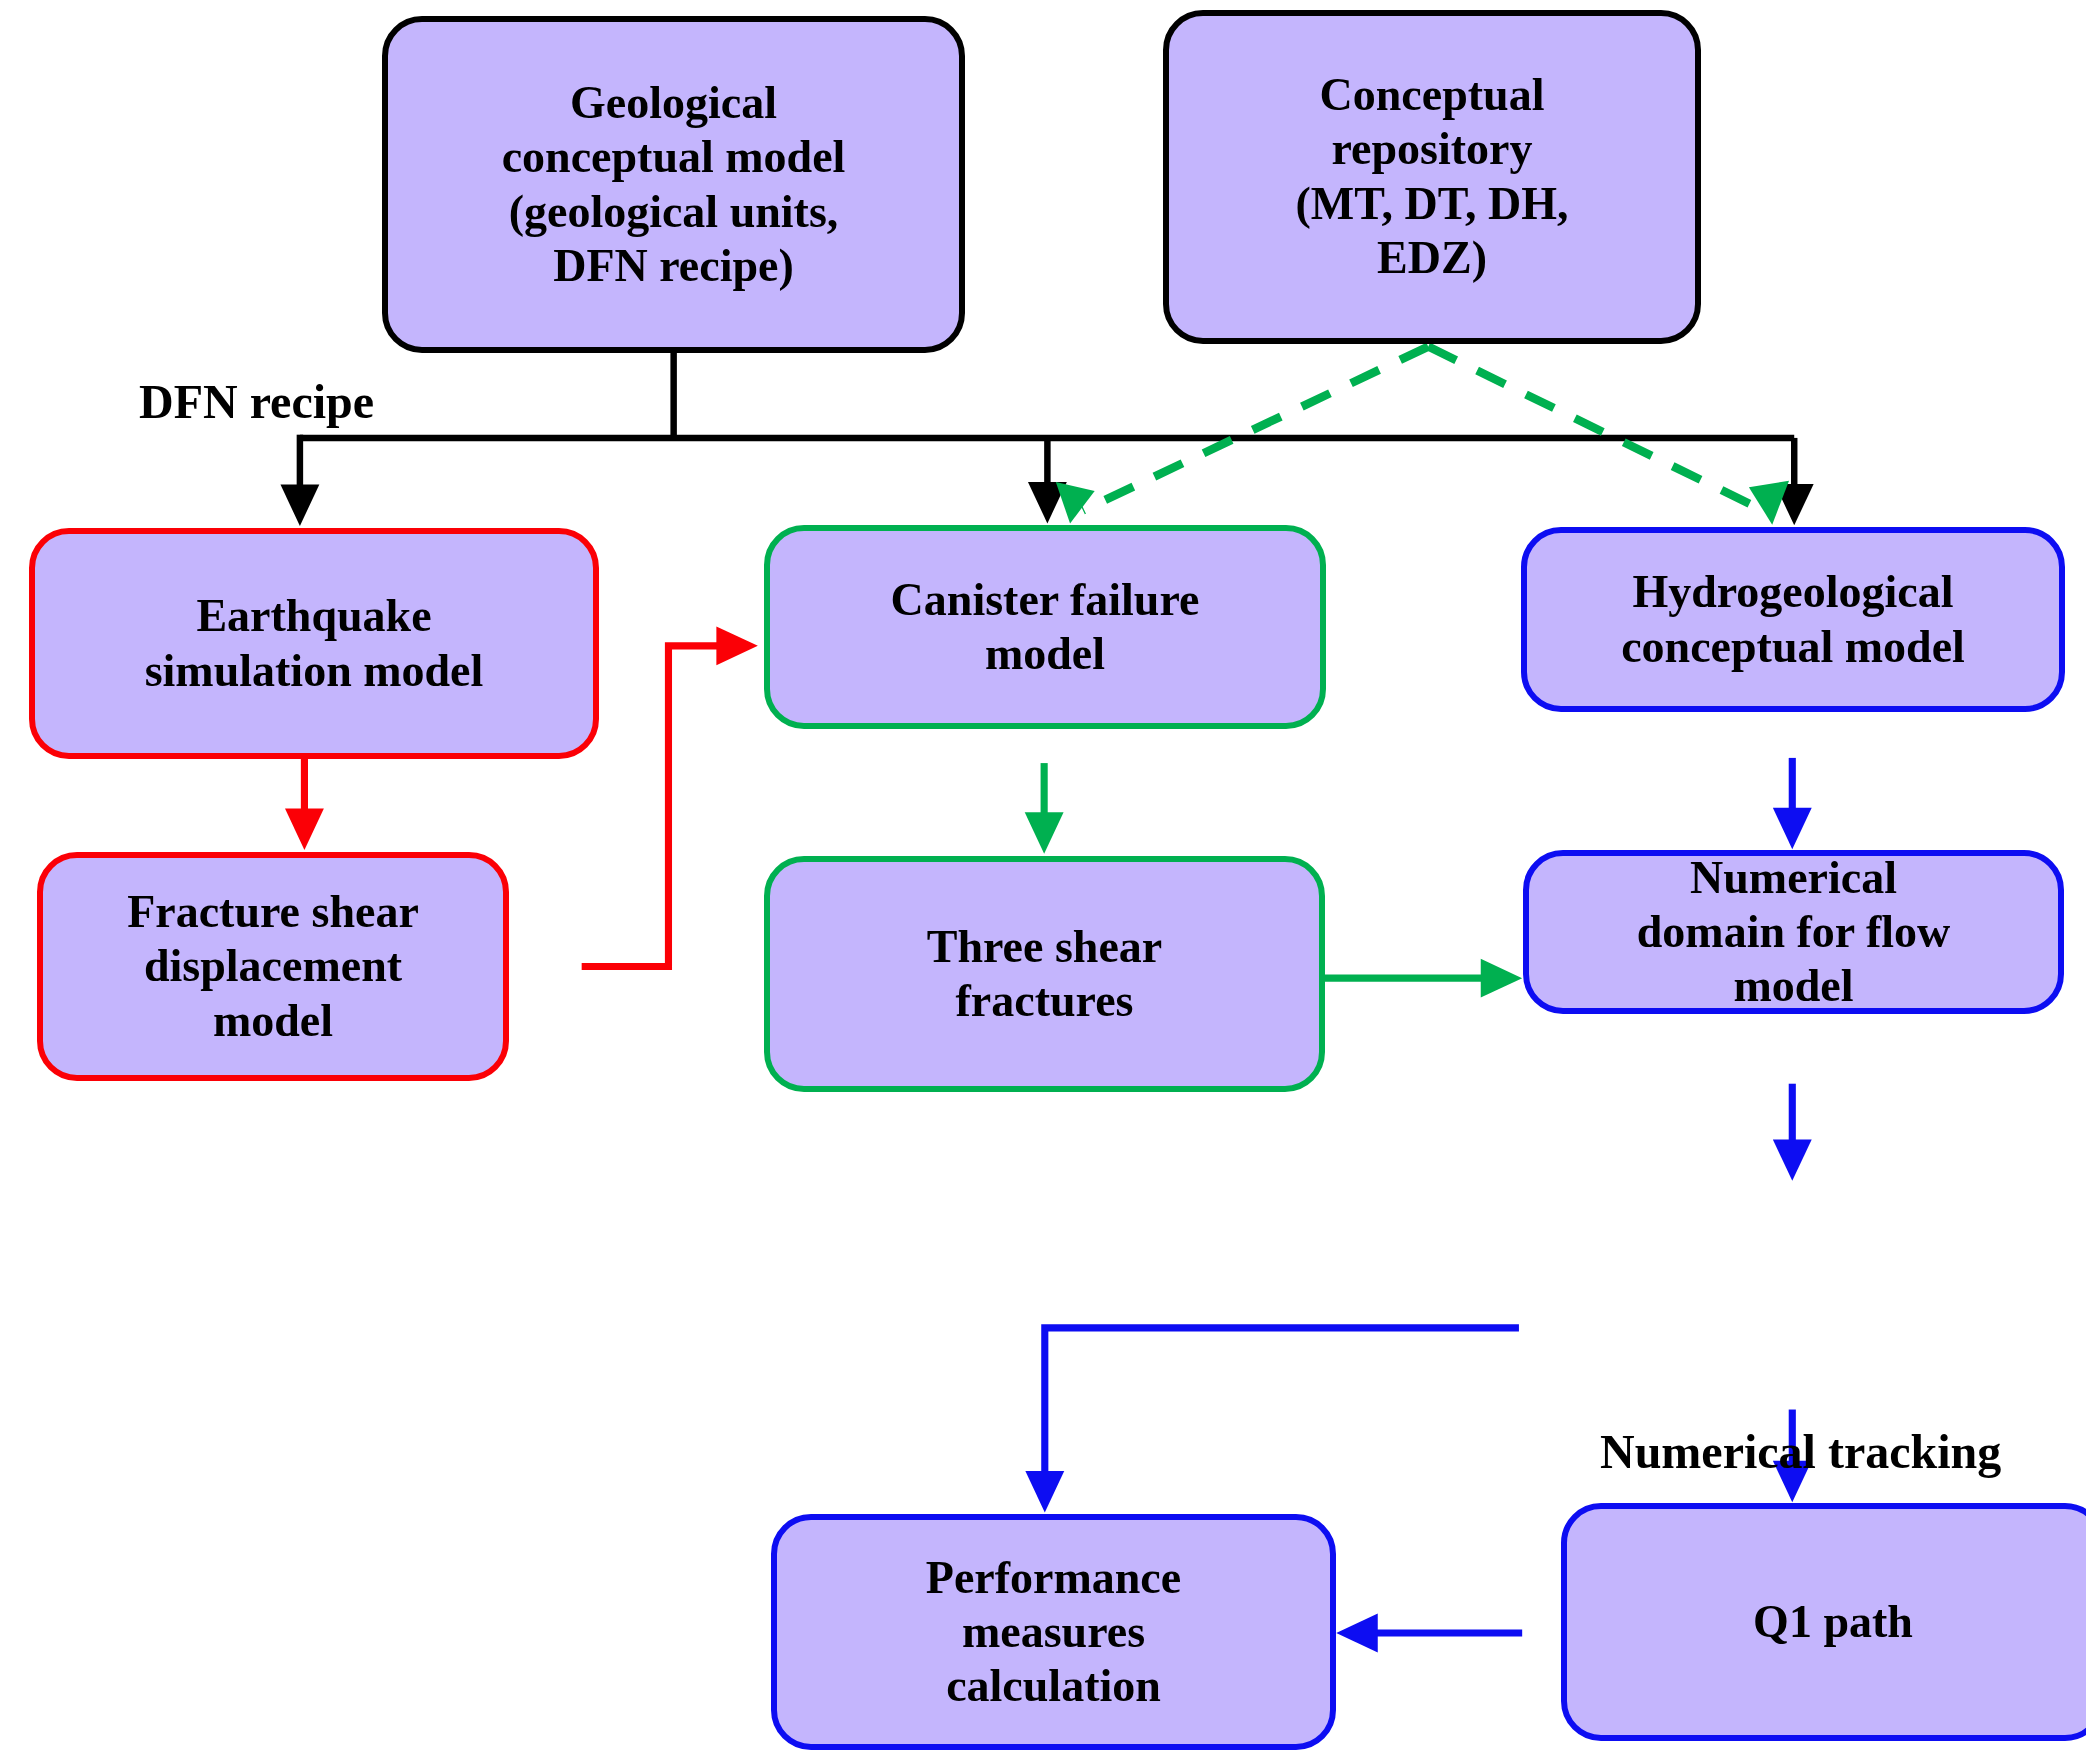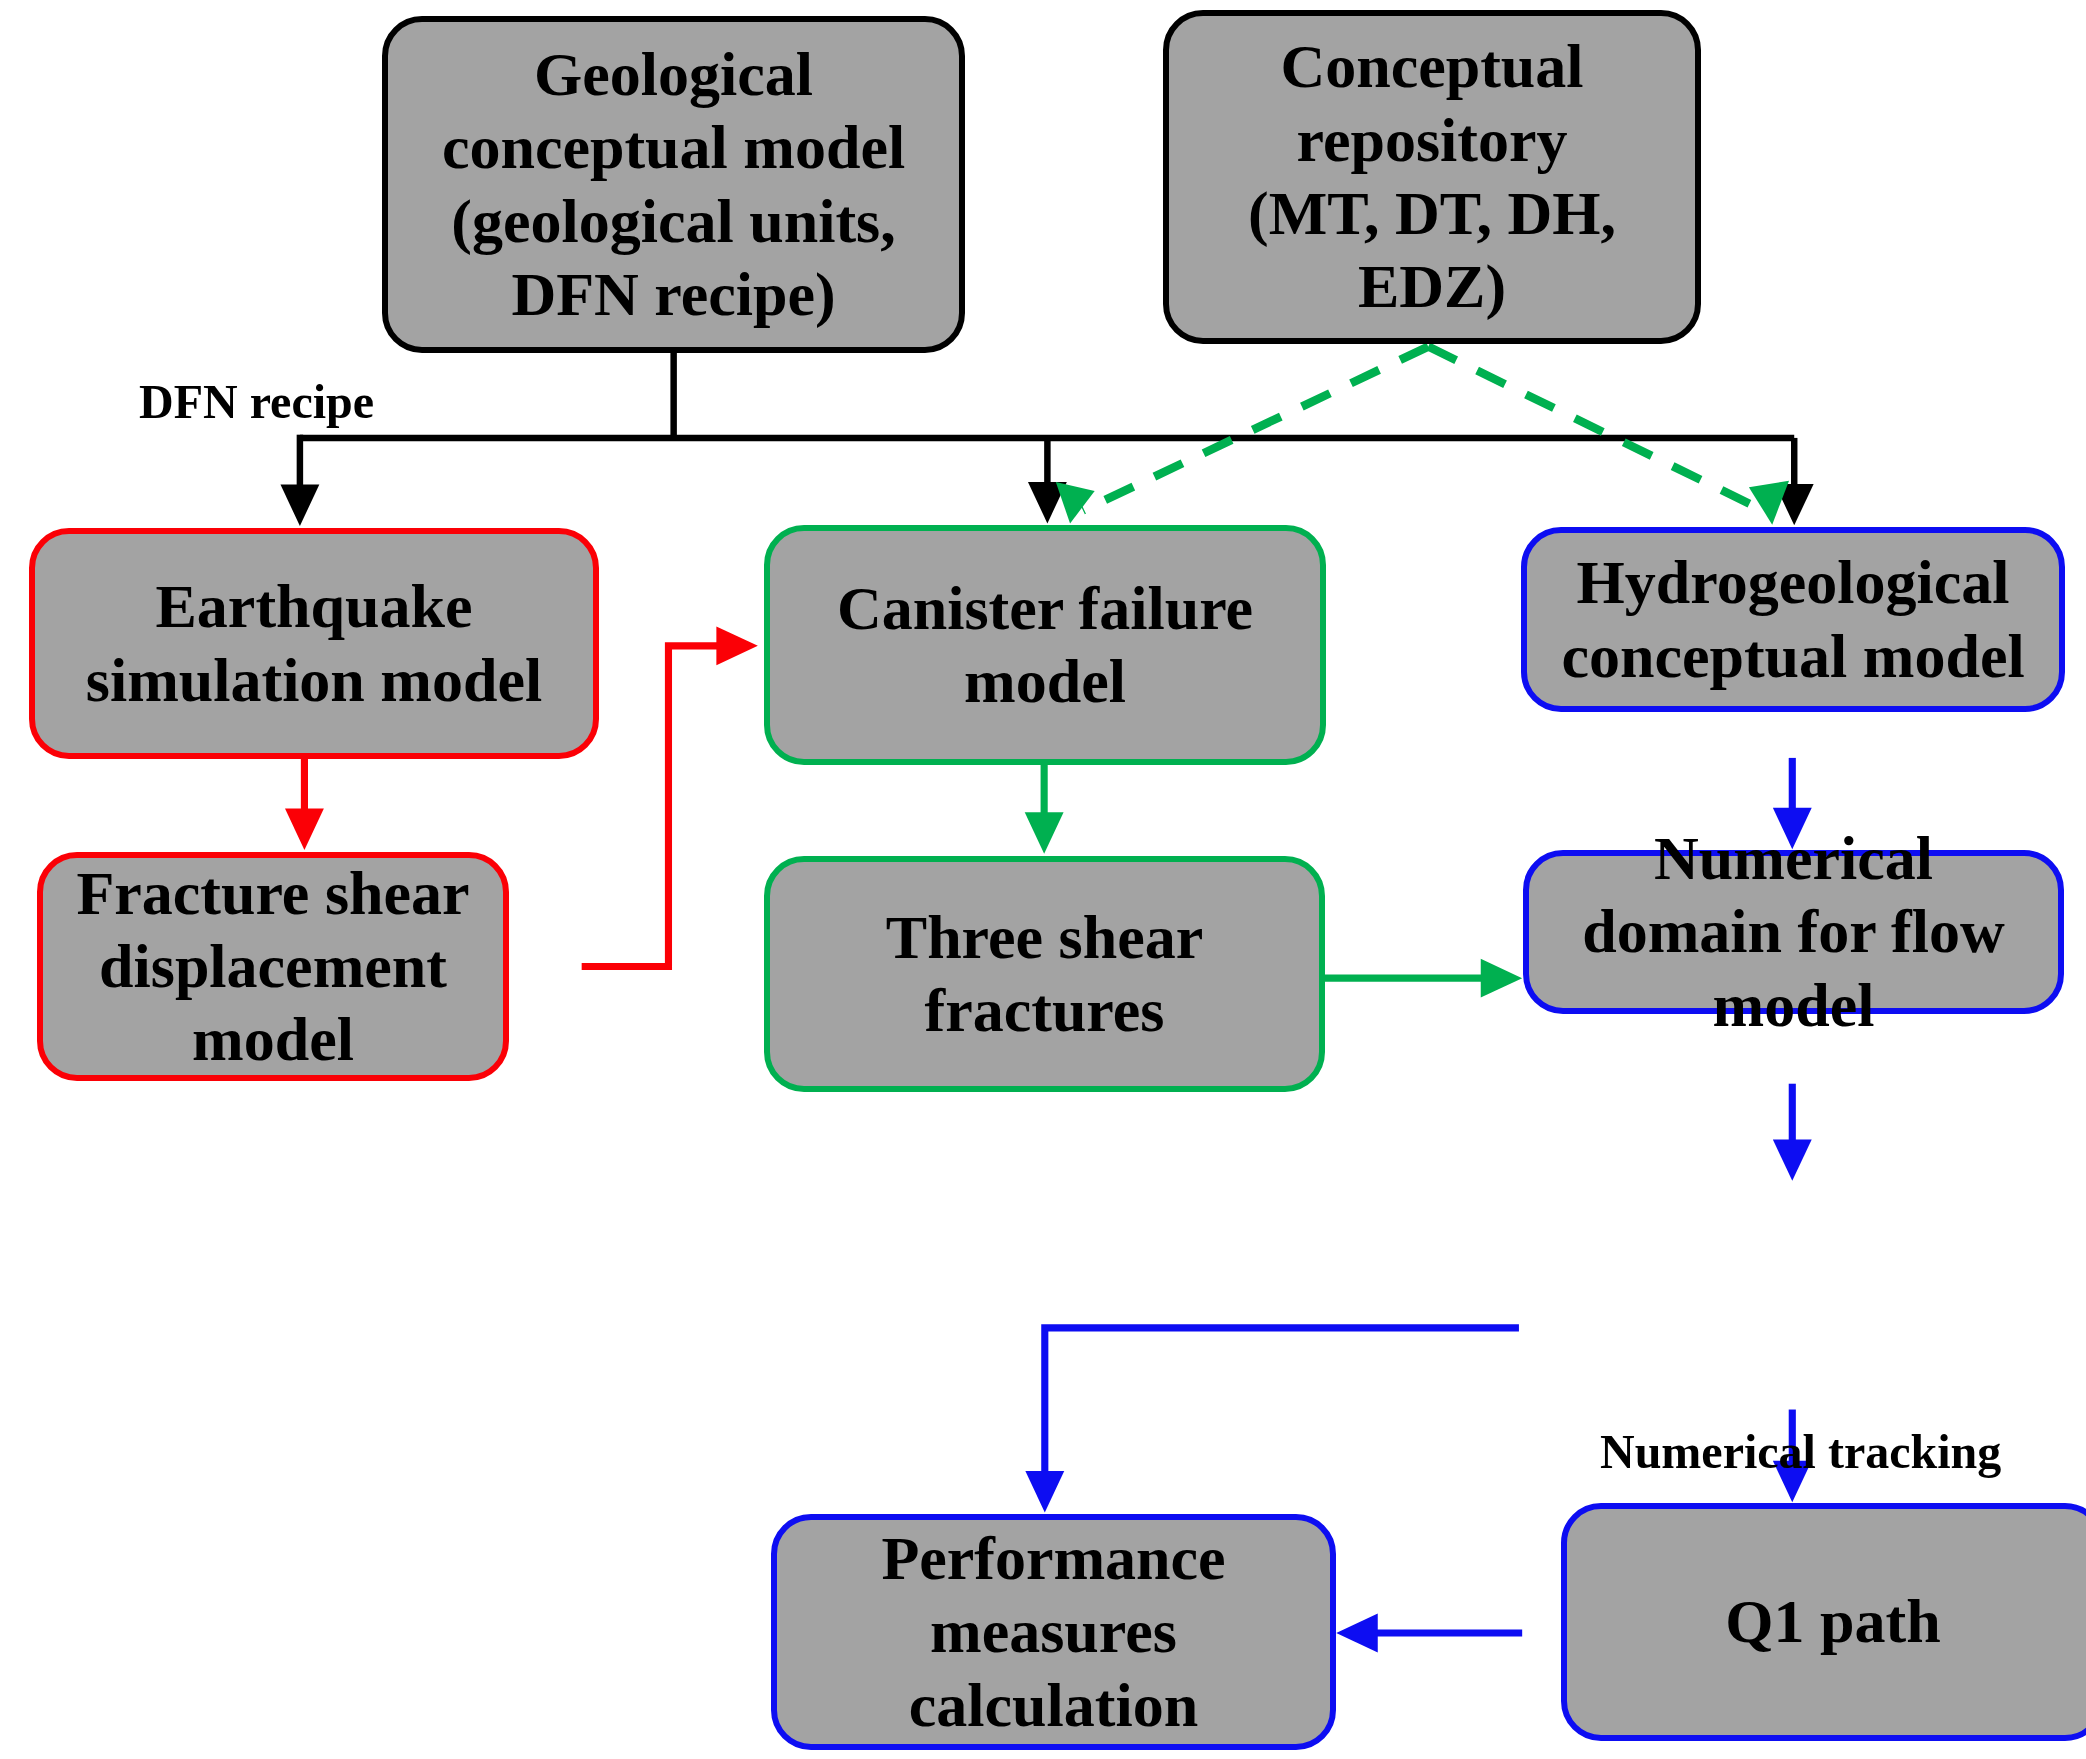--- a/index.html
+++ b/index.html
@@ -1,25 +1,25 @@
 <!DOCTYPE html>
 <html style="--c-black: #000000; --c-red: #fb0006; --c-green: #00b050; --c-blue: #0d0df2;font-size:10.4px"><head>
 <meta charset="utf-8">
 <style>
   html,body{margin:0;padding:0;background:#ffffff;}
   body{width:2087px;height:1760px;overflow:hidden;
        font-family:"Liberation Serif","DejaVu Serif",serif;}
   #canvas{position:relative;width:2087px;height:1760px;background:#ffffff;}
   #wires{position:absolute;left:0;top:0;width:2087px;height:1760px;}
 
-  .node{position:absolute;box-sizing:border-box;background:#a3a3a3;
+  .node{position:absolute;box-sizing:border-box;background:#c4b5fd;
         border-style:solid;border-width:6.5px;border-radius:40px;
         display:flex;align-items:center;justify-content:center;
         text-align:center;font-weight:700;color:#000000;
-        font-size:62px;line-height:1.18;white-space:pre-line;z-index:2;}
+        font-size:46px;line-height:1.18;white-space:pre-line;z-index:2;}
   .b-black{border-color:var(--c-black);}
   .b-red{border-color:var(--c-red);}
   .b-green{border-color:var(--c-green);}
   .b-blue{border-color:var(--c-blue);}
 
   .edge-label{position:absolute;font-weight:700;color:#000000;font-size:48px;
               text-align:left;white-space:nowrap;z-index:1;}
 
   .sk-black{stroke:var(--c-black);} .fl-black{fill:var(--c-black);}
   .sk-red{stroke:var(--c-red);}     .fl-red{fill:var(--c-red);}
@@ -78,21 +78,21 @@
 DFN recipe)</div>
 
   <div class="node b-black" style="left:1163px;top:9.7px;width:538px;height:334px;">Conceptual
 repository
 (MT, DT, DH,
 EDZ)</div>
 
   <div class="node b-red" style="left:29px;top:528px;width:570px;height:231px;">Earthquake
 simulation model</div>
 
-  <div class="node b-green" style="left:764px;top:525px;width:562px;height:240px;">Canister failure
+  <div class="node b-green" style="left:764px;top:525px;width:562px;height:204px;">Canister failure
 model</div>
 
   <div class="node b-blue" style="left:1521px;top:527px;width:544px;height:185px;">Hydrogeological
 conceptual model</div>
 
   <div class="node b-red" style="left:37px;top:852px;width:472px;height:229px;text-align:center;">Fracture shear
 displacement
 model</div>
 
   <div class="node b-green" style="left:764px;top:856px;width:561px;height:236px;">Three shear

